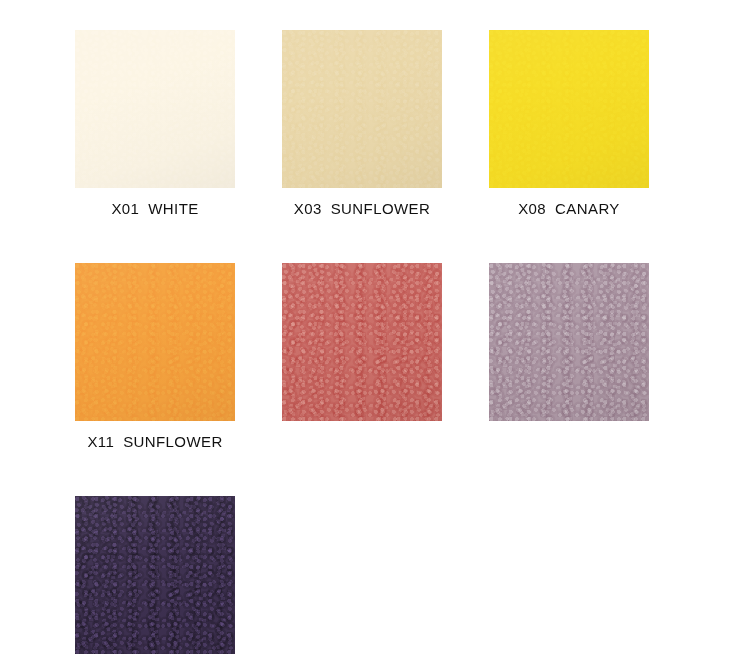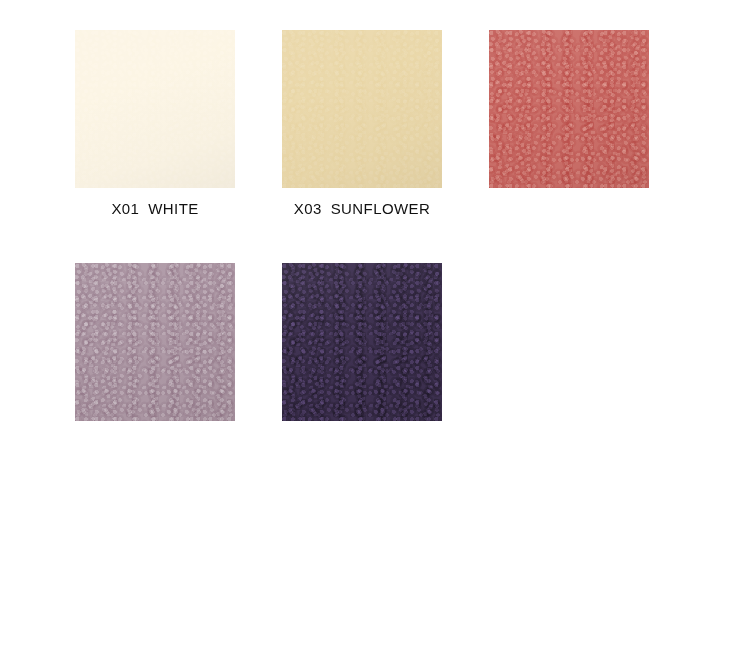--- a/index.html
+++ b/index.html
@@ -116,20 +116,34 @@
         <div class="swatch-label"><span class="code">X01</span><span class="name">WHITE</span></div>
       </div>
       <div class="swatch-cell">
         <div class="swatch-chip grain-none" style="background: rgb(235, 217, 172);">
           <div class="grain"></div>
           <div class="sheen"></div>
         </div>
         <div class="swatch-label"><span class="code">X03</span><span class="name">SUNFLOWER</span></div>
       </div>
       <div class="swatch-cell">
+        <div class="swatch-chip grain-none" style="background: rgb(247, 222, 37);">
+          <div class="grain"></div>
+          <div class="sheen"></div>
+        </div>
+        <div class="swatch-label"><span class="code">X08</span><span class="name">CANARY</span></div>
+      </div>
+      <div class="swatch-cell">
+        <div class="swatch-chip grain-none" style="background: rgb(245, 162, 62);">
+          <div class="grain"></div>
+          <div class="sheen"></div>
+        </div>
+        <div class="swatch-label"><span class="code">X11</span><span class="name">SUNFLOWER</span></div>
+      </div>
+      <div class="swatch-cell">
         <div class="swatch-chip grain-med" style="background: rgb(203, 110, 104);">
           <div class="grain"></div>
           <div class="sheen"></div>
         </div>
       </div>
       <div class="swatch-cell">
         <div class="swatch-chip grain-med" style="background: rgb(174, 153, 166);">
           <div class="grain"></div>
           <div class="sheen"></div>
         </div>

